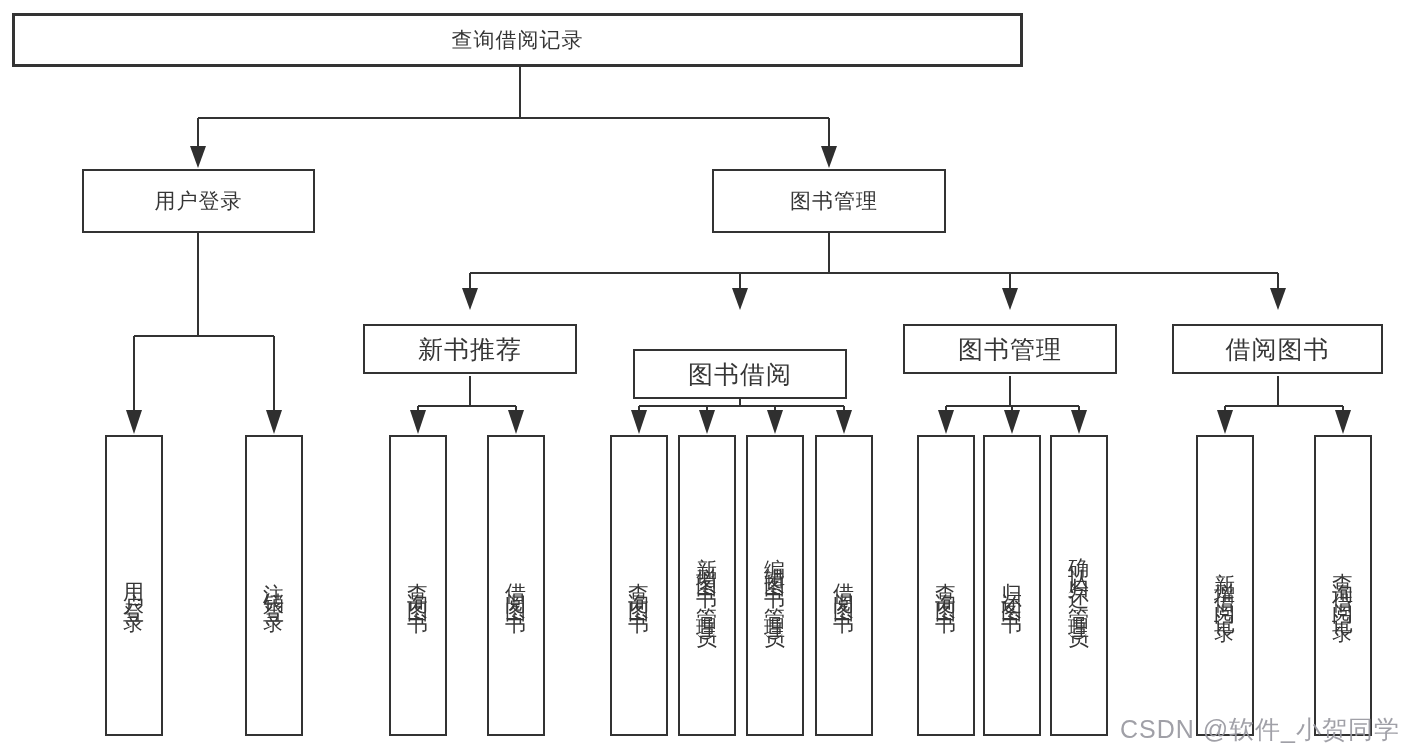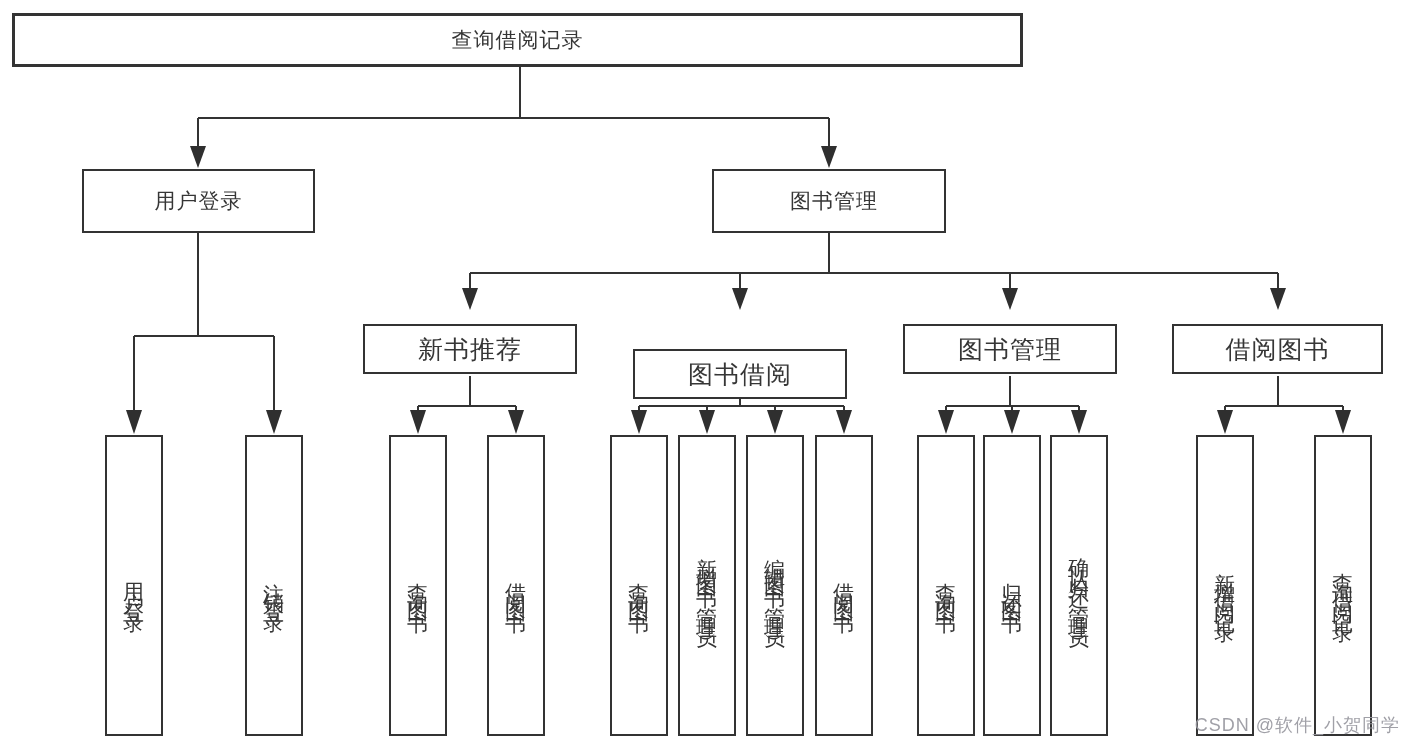--- a/index.html
+++ b/index.html
@@ -53,21 +53,21 @@
     writing-mode: vertical-rl;
     font-size: 21px;
     letter-spacing: 10px;
     line-height: 1;
     color: #363636;
   }
   .watermark {
     position: absolute;
     right: 5px;
     top: 713px;
-    font-size: 18px;
+    font-size: 25px;
     color: rgba(152, 152, 160, 0.92);
     letter-spacing: 1px;
     z-index: 10;
     white-space: nowrap;
   }
   svg .wire { stroke: #333333; stroke-width: 2; fill: none; }
   svg .head { fill: #2f2f2f; stroke: none; }
 </style>
 </head>
 <body>

